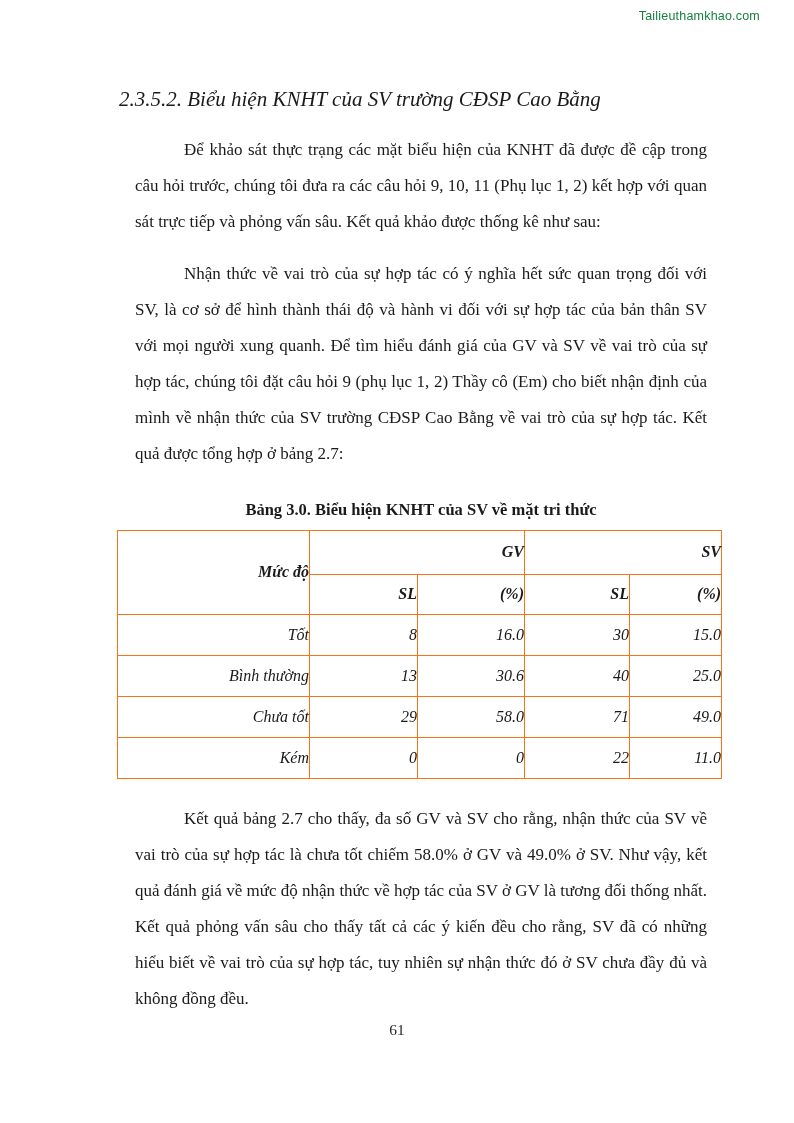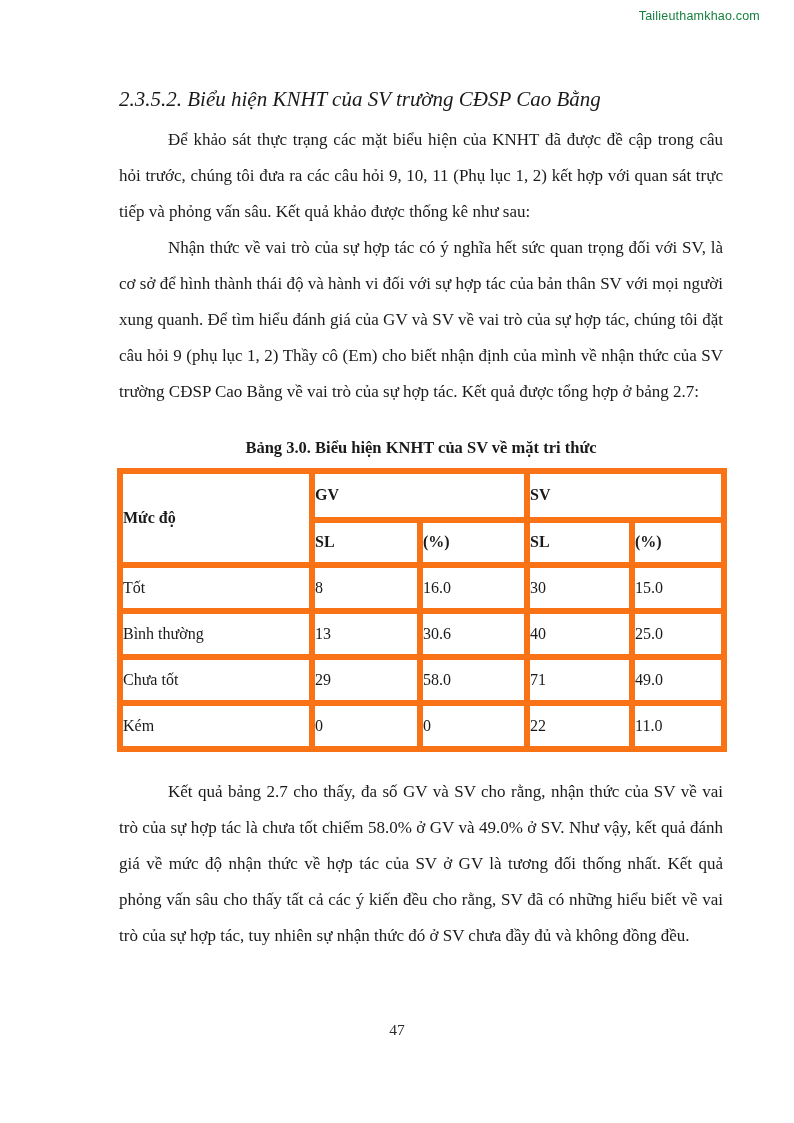--- a/index.html
+++ b/index.html
@@ -50,45 +50,46 @@
     font-size: 17px;
     line-height: 1.5;
     margin: 4px 0 5px 0;
     text-align: center;
   }
   p.body-text {
     font-size: 17px;
     line-height: 2.12;
     text-align: justify;
     text-justify: inter-word;
-    margin: 0;
+    margin: 16px;
     text-indent: 49px;
     hyphens: none;
   }
   .table-caption {
     font-weight: bold;
     font-size: 16.5px;
     text-align: center;
     margin: 26px 0 9px 0;
     line-height: 1.4;
   }
   table.data-table {
     border-collapse: collapse;
     width: 604px;
     margin: 0 0 0 -2px;
     table-layout: fixed;
     font-size: 16px;
   }
   table.data-table th,
   table.data-table td {
-    border: 6px solid #f97316;
-    text-align: left;
+    border: 1px solid #f97316;
+    text-align: right;
     vertical-align: middle;
     padding: 0;
     font-weight: normal;
+    font-style: italic;
   }
   table.data-table th {
     font-weight: bold;
   }
   .col-muc-do { width: 192px; }
   .col-sl1 { width: 108px; }
   .col-pc1 { width: 107px; }
   .col-sl2 { width: 105px; }
   .col-pc2 { width: 92px; }
 
@@ -174,15 +175,15 @@
           <td>22</td>
           <td>11.0</td>
         </tr>
       </tbody>
     </table>
 
     <p class="body-text" style="margin-top:22px;">Kết quả bảng 2.7 cho thấy, đa số GV và SV cho rằng, nhận thức của SV về vai trò của sự hợp tác là chưa tốt chiếm 58.0% ở GV và 49.0% ở SV. Như vậy, kết quả đánh giá về mức độ nhận thức về hợp tác của SV ở GV là tương đối thống nhất. Kết quả phỏng vấn sâu cho thấy tất cả các ý kiến đều cho rằng, SV đã có những hiểu biết về vai trò của sự hợp tác, tuy nhiên sự nhận thức đó ở SV chưa đầy đủ và không đồng đều.</p>
 
   </div>
 
-  <div class="page-number">47</div>
+  <div class="page-number">61</div>
 
 </div>
 
 </body></html>

